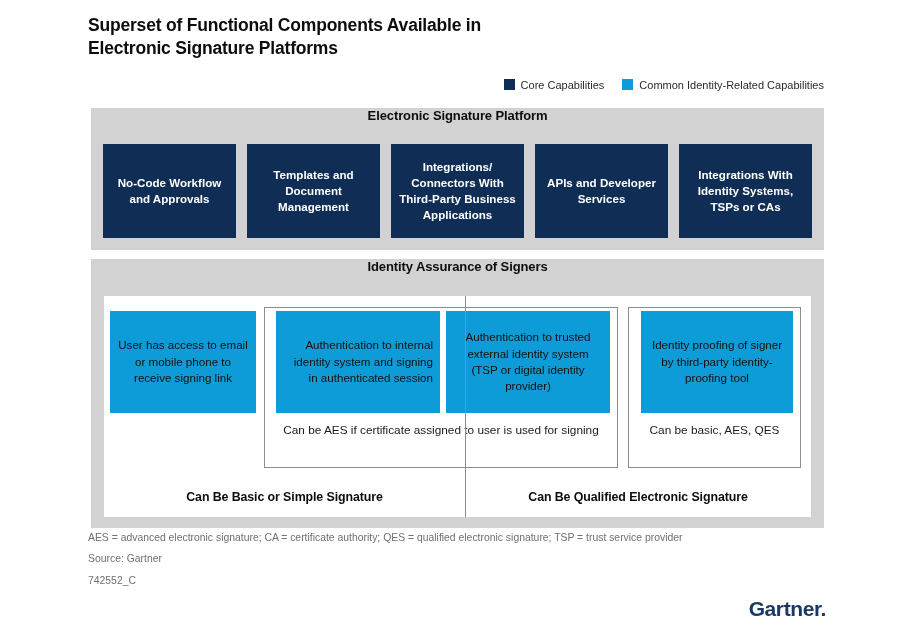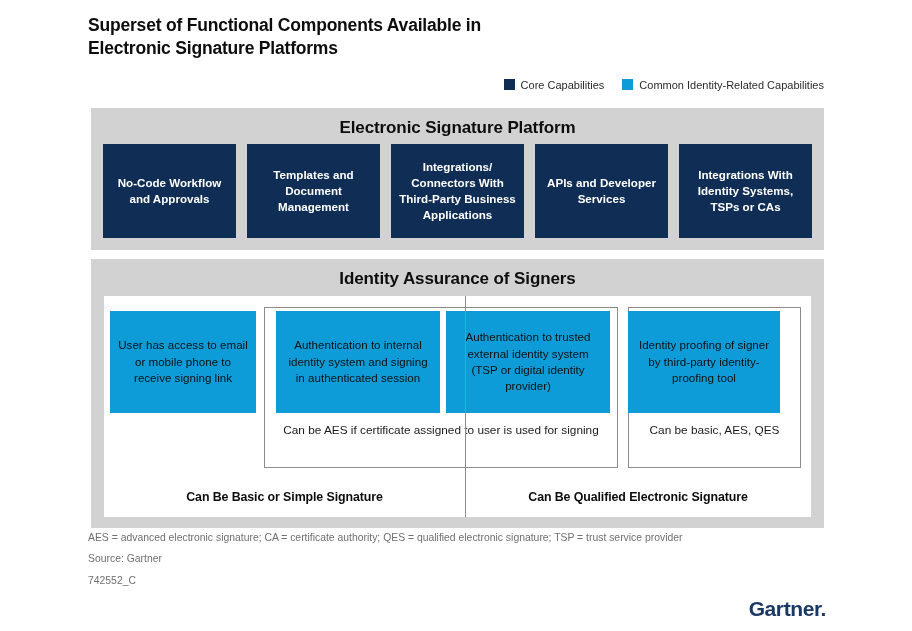--- a/index.html
+++ b/index.html
@@ -66,24 +66,23 @@
     width: 733px;
     height: 142px;
   }
   .band-2 {
     top: 259px;
     width: 733px;
     height: 269px;
   }
   .band-header {
     text-align: center;
-    font-size: 17px;
+    font-size: 13px;
     font-weight: bold;
     color: #0d0d0d;
-    padding-top: 10px;
     letter-spacing: -0.1px;
   }
 
   .core-row {
     position: absolute;
     left: 12px;
     top: 36px;
     width: 709px;
     height: 94px;
     display: flex;
@@ -159,23 +158,23 @@
     display: flex;
     align-items: center;
     justify-content: center;
     text-align: center;
     font-size: 11.6px;
     line-height: 1.42;
     padding: 4px 7px;
     box-sizing: border-box;
   }
   .bb-1 { left: 6px;   top: 15px; width: 146px; height: 102px; }
-  .bb-2 { left: 172px; top: 15px; width: 164px; height: 102px; }
+  .bb-2 { left: 172px; top: 15px; width: 164px; height: 102px; text-align: right; }
   .bb-3 { left: 342px; top: 15px; width: 164px; height: 102px; }
-  .bb-4 { left: 524px; top: 15px; width: 152px; height: 102px; }
+  .bb-4 { left: 537px; top: 15px; width: 152px; height: 102px; }
 
   .subcaption {
     position: absolute;
     text-align: center;
     font-size: 11.8px;
     line-height: 1.45;
     color: #1a1a1a;
   }
   .sc-dual   { left: 162px; top: 126px; width: 350px; }
   .sc-single { left: 526px; top: 126px; width: 169px; }

